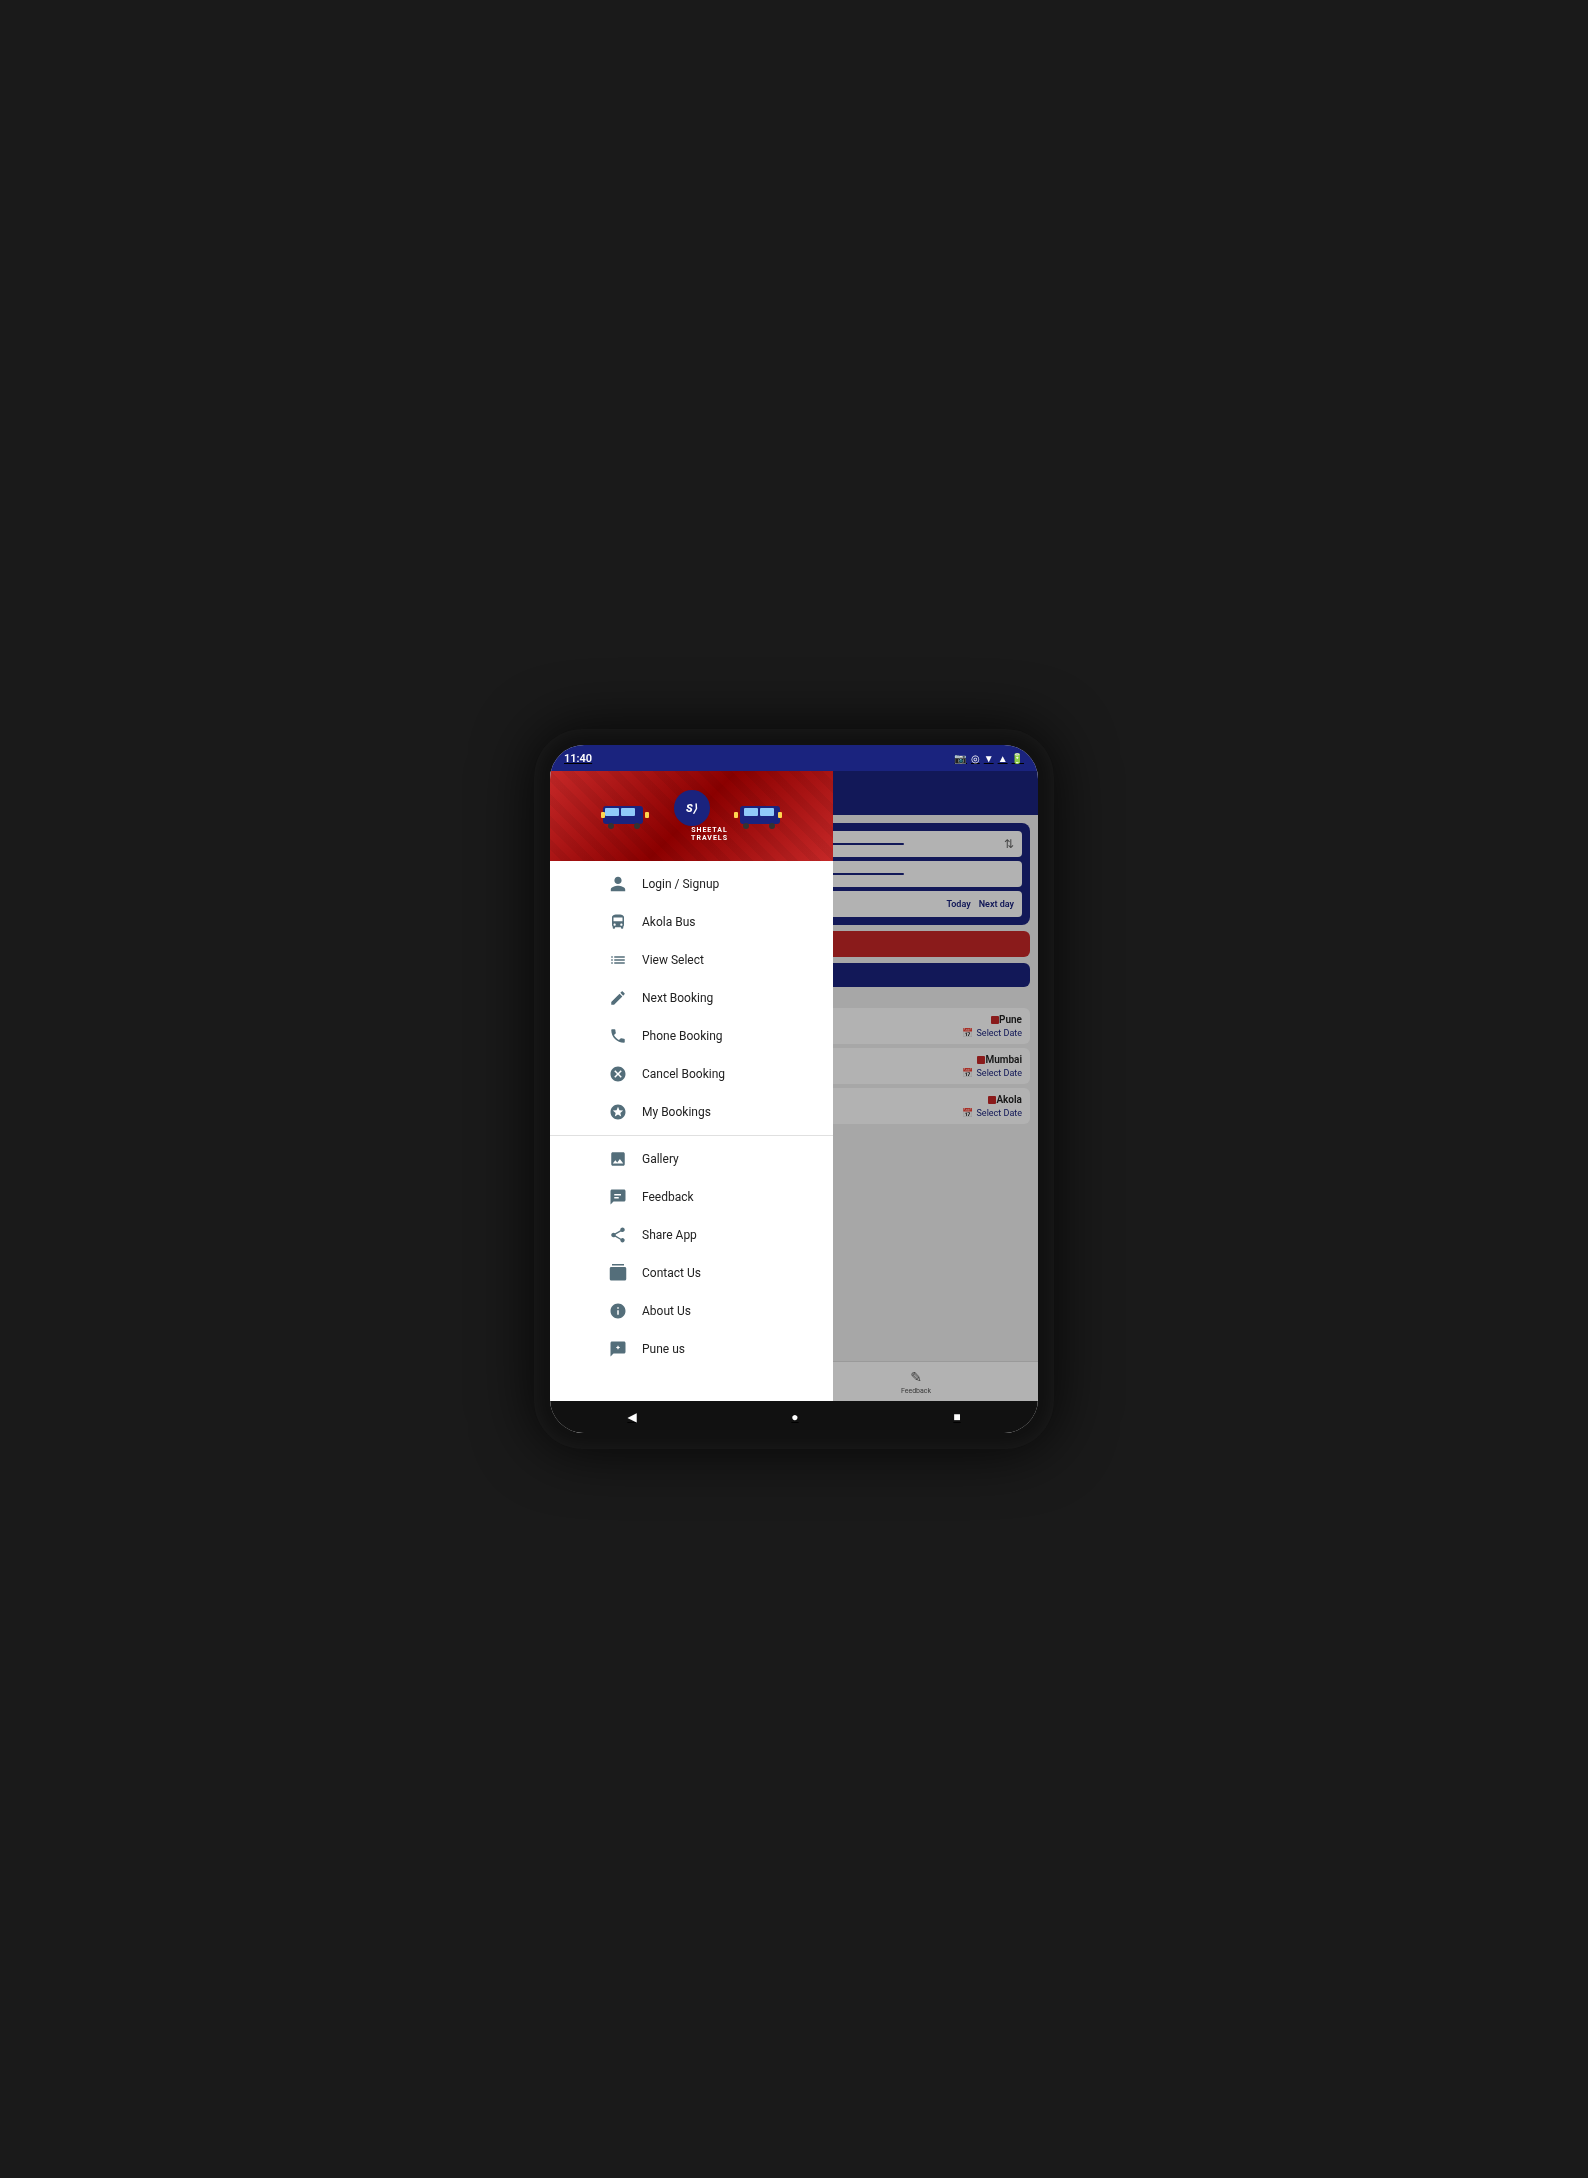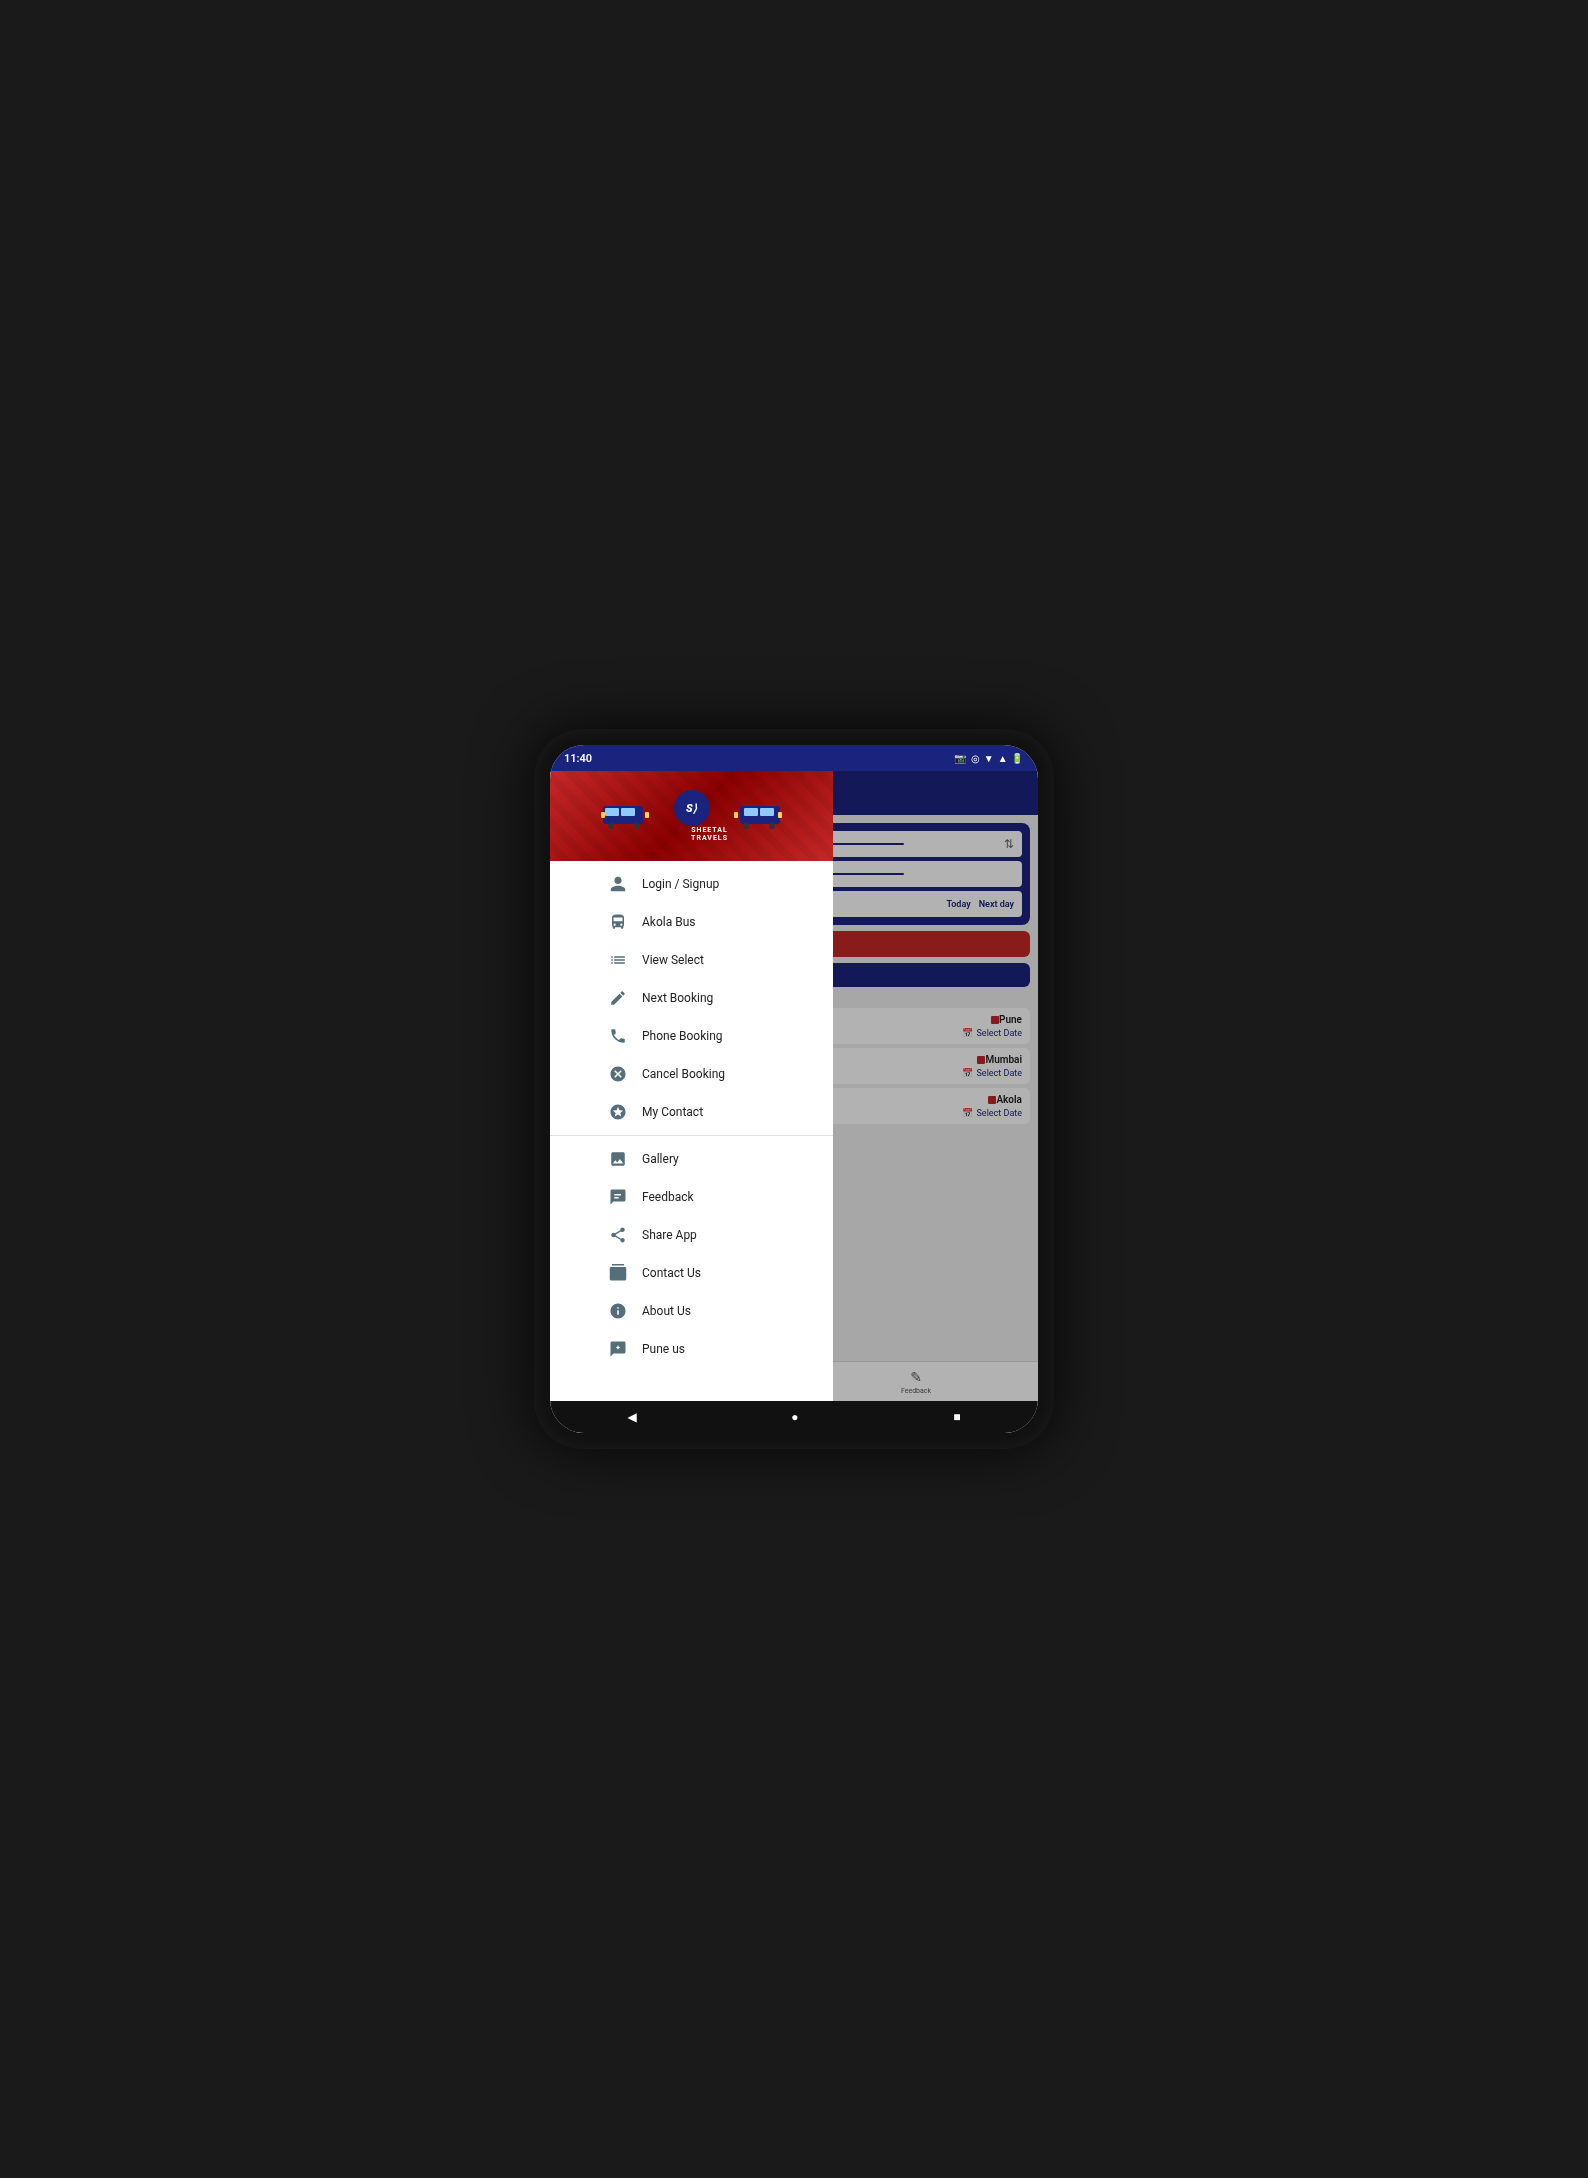--- a/index.html
+++ b/index.html
@@ -24,20 +24,21 @@
 
     .device-screen {
       width: 100%;
       height: 100%;
       background: #e8e8e8;
       border-radius: 34px;
       overflow: hidden;
       position: relative;
       display: flex;
       flex-direction: column;
+      text-decoration: underline;
     }
 
     
     .status-bar {
       background: #1a237e;
       height: 26px;
       display: flex;
       align-items: center;
       justify-content: space-between;
       padding: 0 14px;
@@ -548,21 +549,21 @@
             </span>
             <span class="menu-label">Cancel Booking</span>
           </div>
 
           <div class="menu-item">
             <span class="menu-icon">
               <svg width="18" height="18" viewBox="0 0 24 24" fill="#546e7a">
                   <path d="M11.99 2C6.47 2 2 6.48 2 12s4.47 10 9.99 10C17.52 22 22 17.52 22 12S17.52 2 11.99 2zm4.24 16L12 15.45 7.77 18l1.12-4.81-3.73-3.23 4.92-.42L12 5l1.92 4.53 4.92.42-3.73 3.23L16.23 18z"></path>
                 </svg>
             </span>
-            <span class="menu-label">My Contact</span>
+            <span class="menu-label">My Bookings</span>
           </div>
 
           <div class="menu-divider"></div>
 
           <div class="menu-item">
             <span class="menu-icon">
               <svg width="18" height="18" viewBox="0 0 24 24" fill="#546e7a">
                   <path d="M21 19V5c0-1.1-.9-2-2-2H5c-1.1 0-2 .9-2 2v14c0 1.1.9 2 2 2h14c1.1 0 2-.9 2-2zM8.5 13.5l2.5 3.01L14.5 12l4.5 6H5l3.5-4.5z"></path>
                 </svg>
             </span>

